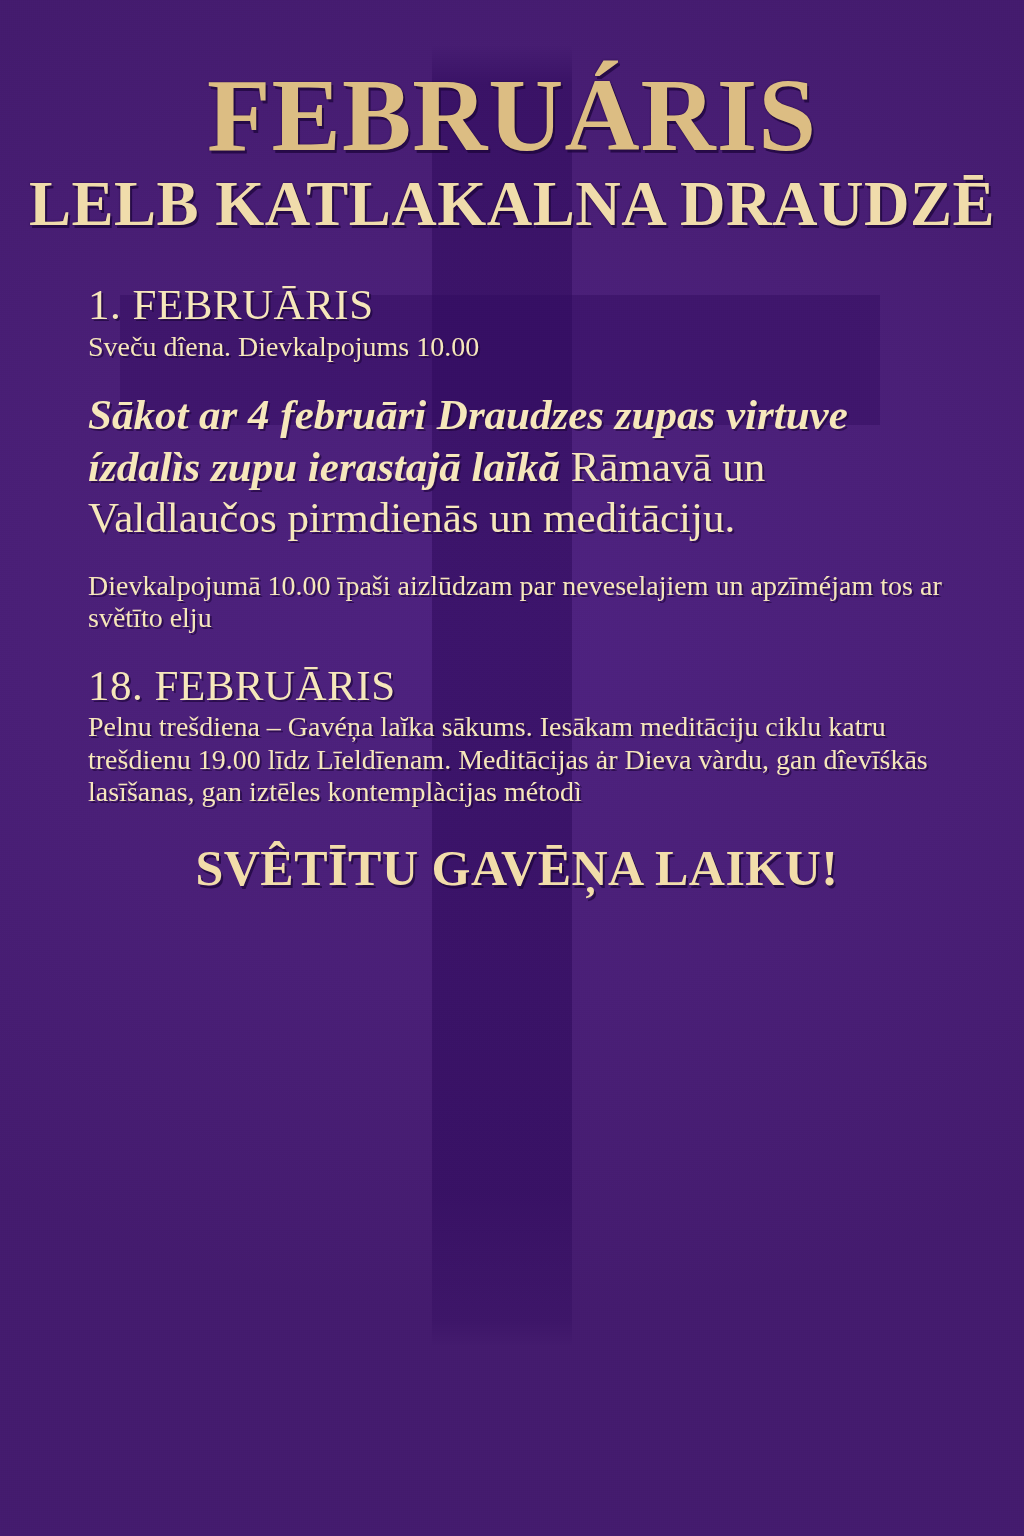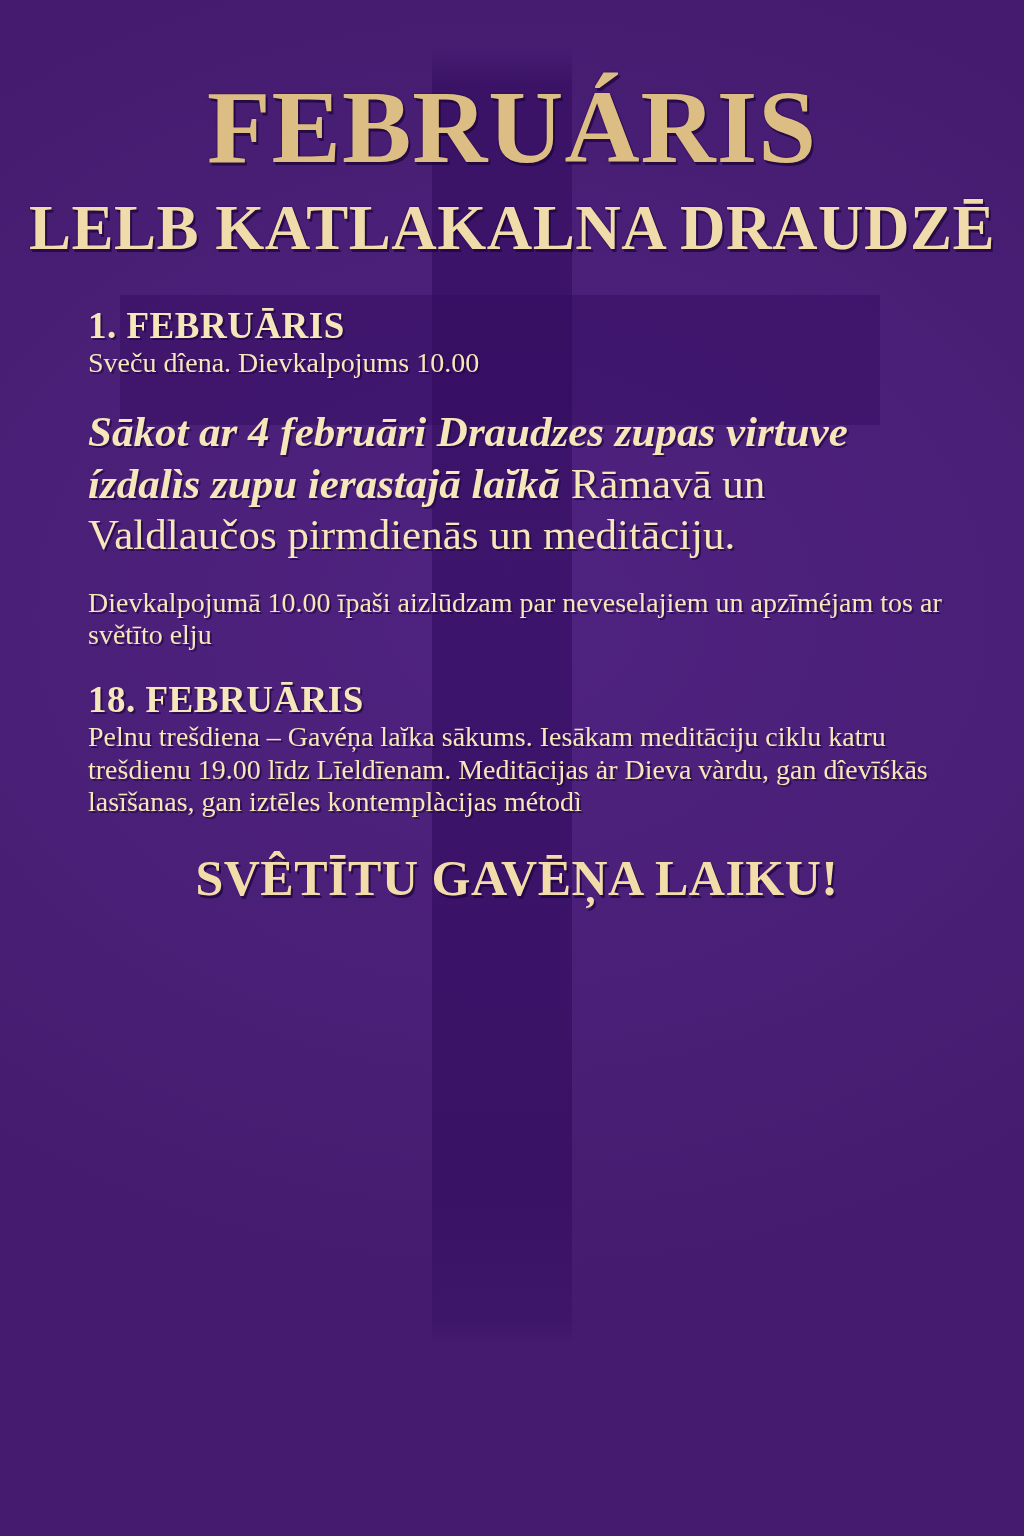--- a/index.html
+++ b/index.html
@@ -62,21 +62,21 @@
   #content {
     position: relative;
     z-index: 3;
     width: 100%;
     height: 100%;
   }
 
   
   .title-main {
     text-align: center;
-    margin: 12px;
+    margin: 0;
     padding-top: 66px;
     font-size: 104px;
     line-height: .95;
     font-weight: 700;
     letter-spacing: 1px;
     color: #dcbd83;
     text-shadow:
       2px 3px 0 rgba(30,5,60,.75),
       0 0 2px rgba(30,5,60,.8);
   }
@@ -97,23 +97,23 @@
   .body-wrap {
     padding: 0 78px 0 88px;
     margin-top: 44px;
   }
 
   .entry {
     margin-bottom: 26px;
   }
 
   .entry-date {
-    font-size: 37px;
+    font-size: 43px;
     line-height: 1.18;
-    font-weight: 700;
+    font-weight: 400;
     letter-spacing: .5px;
     color: #f6e7bb;
     text-shadow: 2px 2px 0 rgba(30,5,60,.7);
   }
 
   .entry-text {
     font-size: 28px;
     line-height: 1.16;
     font-weight: 400;
     color: #f6e7bb;

